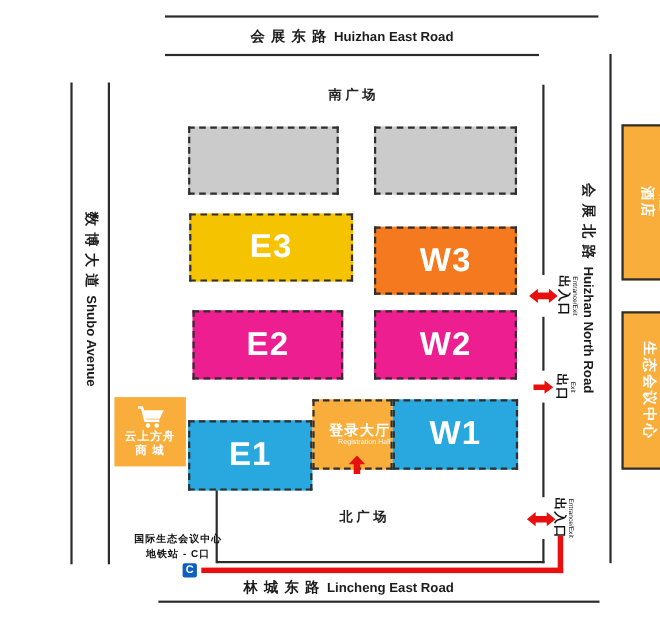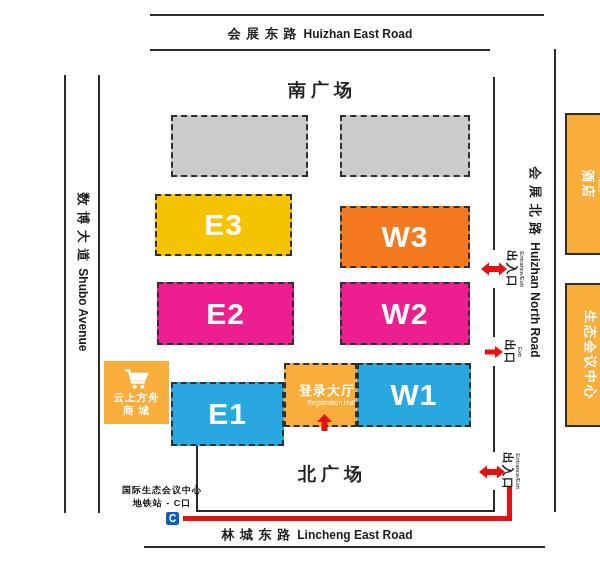--- a/index.html
+++ b/index.html
@@ -8,21 +8,21 @@
     font-family:"Liberation Sans", sans-serif;color:#1c1c1c;margin-left:47px;
   }
   .abs{position:absolute;}
   
   .line{position:absolute;background:#2b2b2b;}
   .redline{position:absolute;background:#e8100e;}
   
   .road-label{position:absolute;text-align:center;white-space:nowrap;font-weight:700;}
   .road-label .zh{font-size:13px;letter-spacing:1px;}
   .road-label .en{font-size:12px;margin-left:6px;letter-spacing:0;}
-  .plaza{position:absolute;text-align:center;font-size:18px;font-weight:700;color:#222;white-space:nowrap;}
+  .plaza{position:absolute;text-align:center;font-size:12px;font-weight:700;color:#222;white-space:nowrap;}
   
   .vwrap{position:absolute;width:0;height:0;}
   .vinner{position:absolute;transform:translate(-50%,-50%) rotate(90deg);white-space:nowrap;text-align:center;}
   .vroad .zh{font-size:13px;font-weight:700;letter-spacing:1px;}
   .vroad .en{font-size:12px;font-weight:700;margin-left:6px;}
   
   .hall{position:absolute;box-sizing:border-box;border:2.5px dashed #2f2f2f;
         display:flex;align-items:center;justify-content:center;}
   .hall .big{color:#fff;font-size:30px;font-weight:700;letter-spacing:1px;}
   .gray{background:#cbcbcb;}
@@ -94,28 +94,28 @@
   <div class="line" style="left:446px;top:490px;width:2px;height:22px;"></div>
   <div class="line" style="left:150px;top:510px;width:298px;height:2px;"></div>
   <div class="line" style="left:149px;top:426px;width:2px;height:86px;"></div>
 
   <div class="plaza" style="left:173px;width:200px;top:78px;">南  广  场</div>
   <div class="plaza" style="left:183px;width:200px;top:462px;">北  广  场</div>
 
   <div class="hall gray" style="left:124px;top:115px;width:137px;height:62px;"></div>
   <div class="hall gray" style="left:293px;top:115px;width:130px;height:62px;"></div>
 
-  <div class="hall gold" style="left:108px;top:194px;width:137px;height:62px;">
+  <div class="hall gold" style="left:125px;top:194px;width:149px;height:62px;">
       <span class="big">E3</span>
     </div>
   <div class="hall orange" style="left:293px;top:206px;width:130px;height:62px;">
       <span class="big">W3</span>
     </div>
 
-  <div class="hall magenta" style="left:110px;top:282px;width:137px;height:63px;">
+  <div class="hall magenta" style="left:128px;top:282px;width:137px;height:63px;">
       <span class="big">E2</span>
     </div>
   <div class="hall magenta" style="left:293px;top:282px;width:130px;height:63px;">
       <span class="big">W2</span>
     </div>
 
   <div class="hall blue" style="left:124px;top:382px;width:113px;height:64px;">
       <span class="big">E1</span>
     </div>
   <div class="hall amber reg" style="left:237px;top:363px;width:73px;height:64px;">

